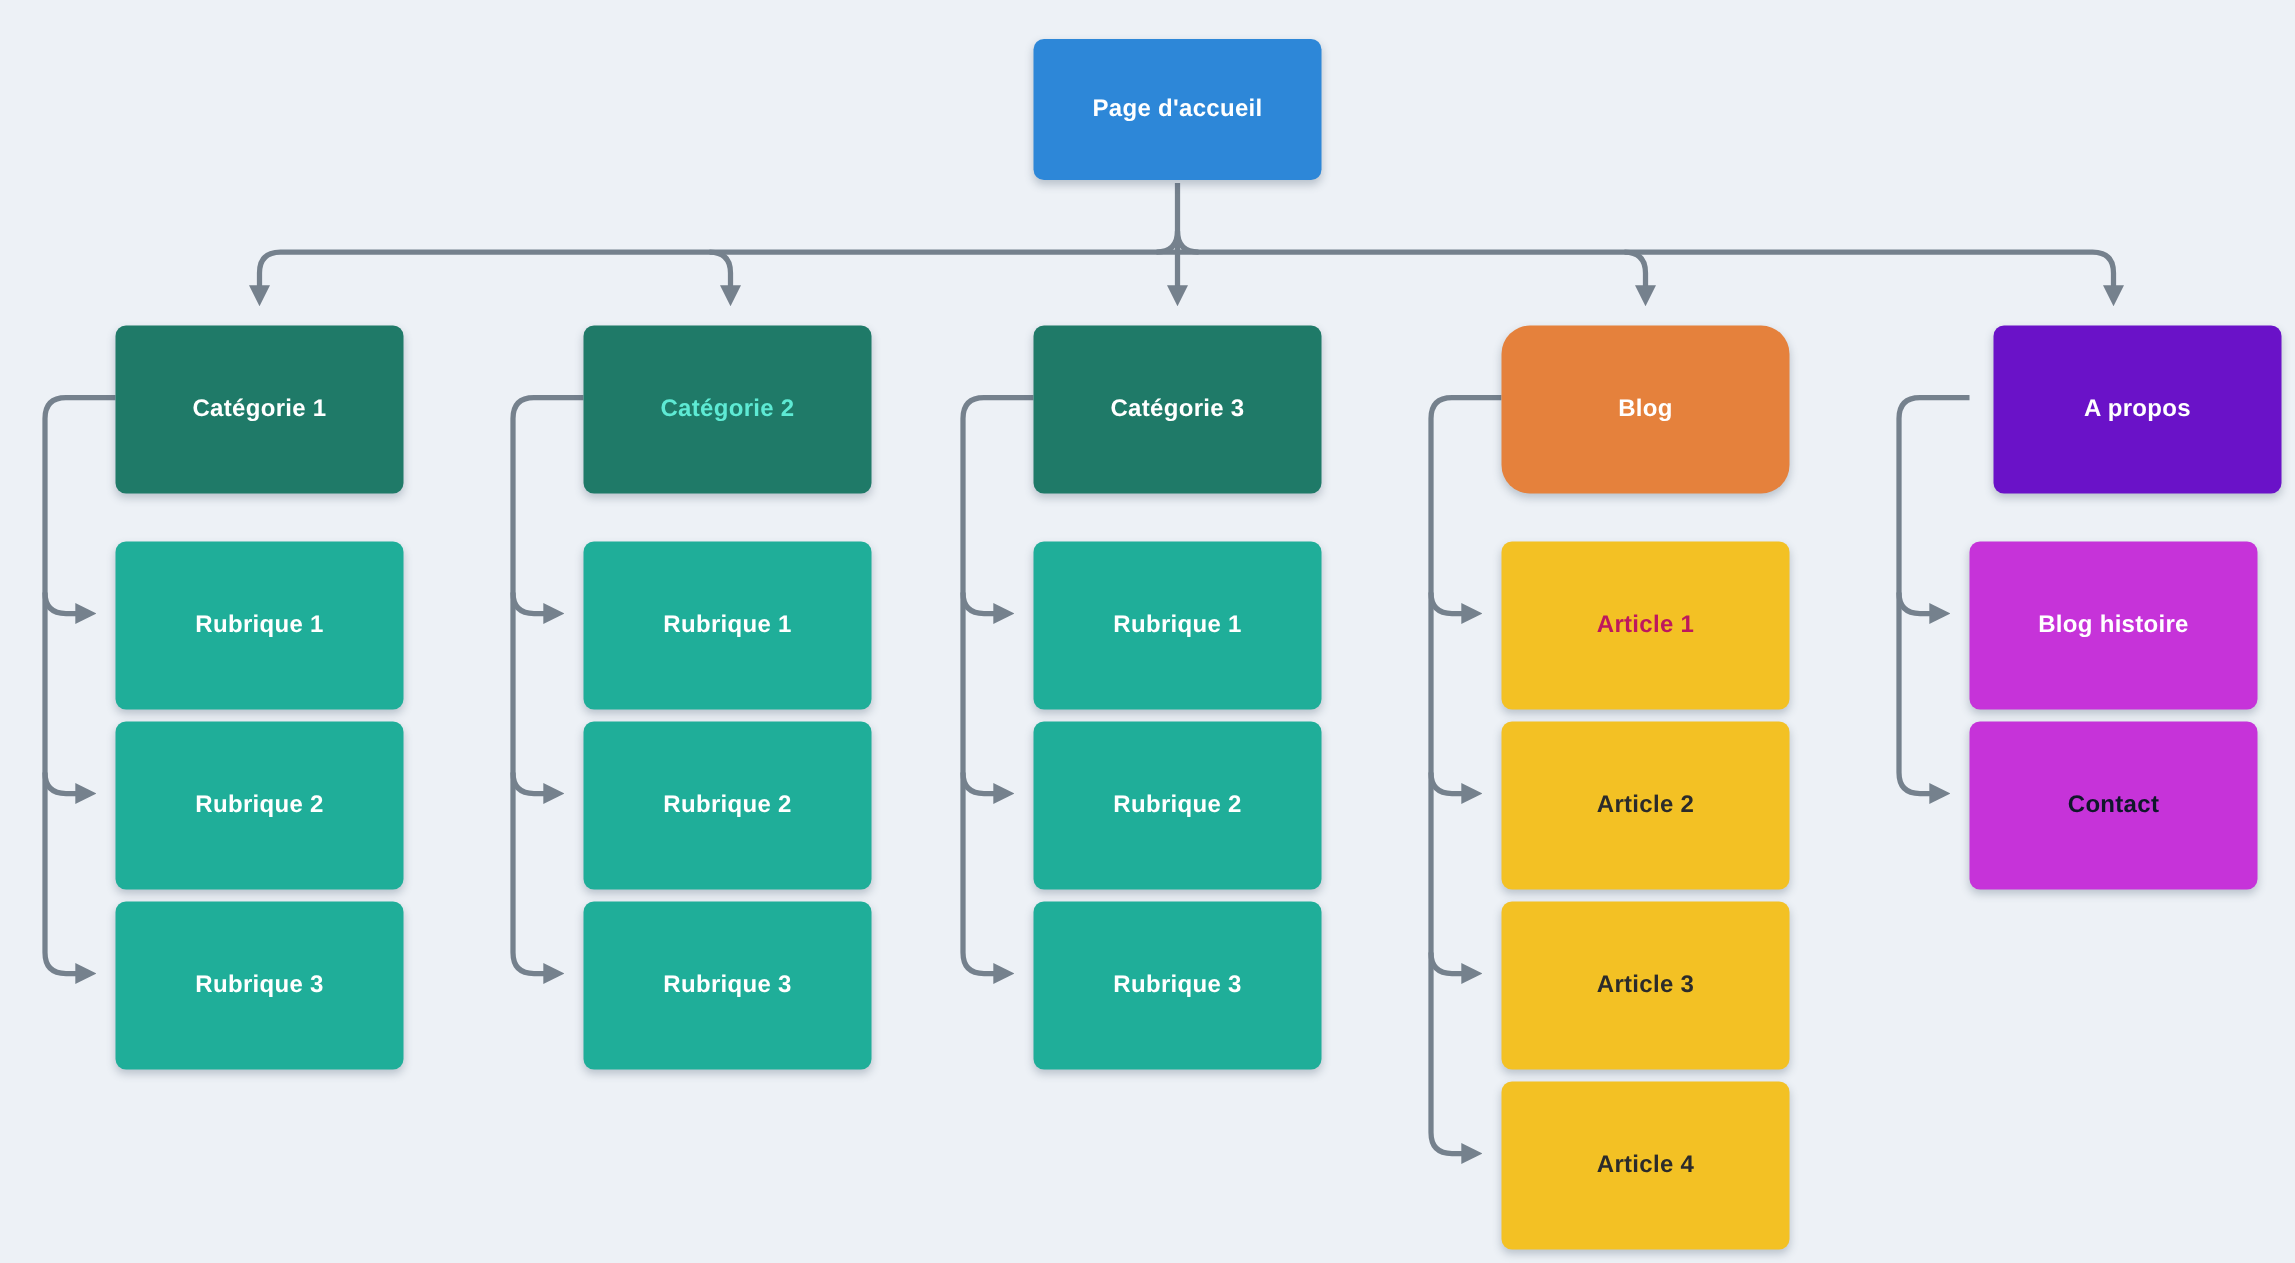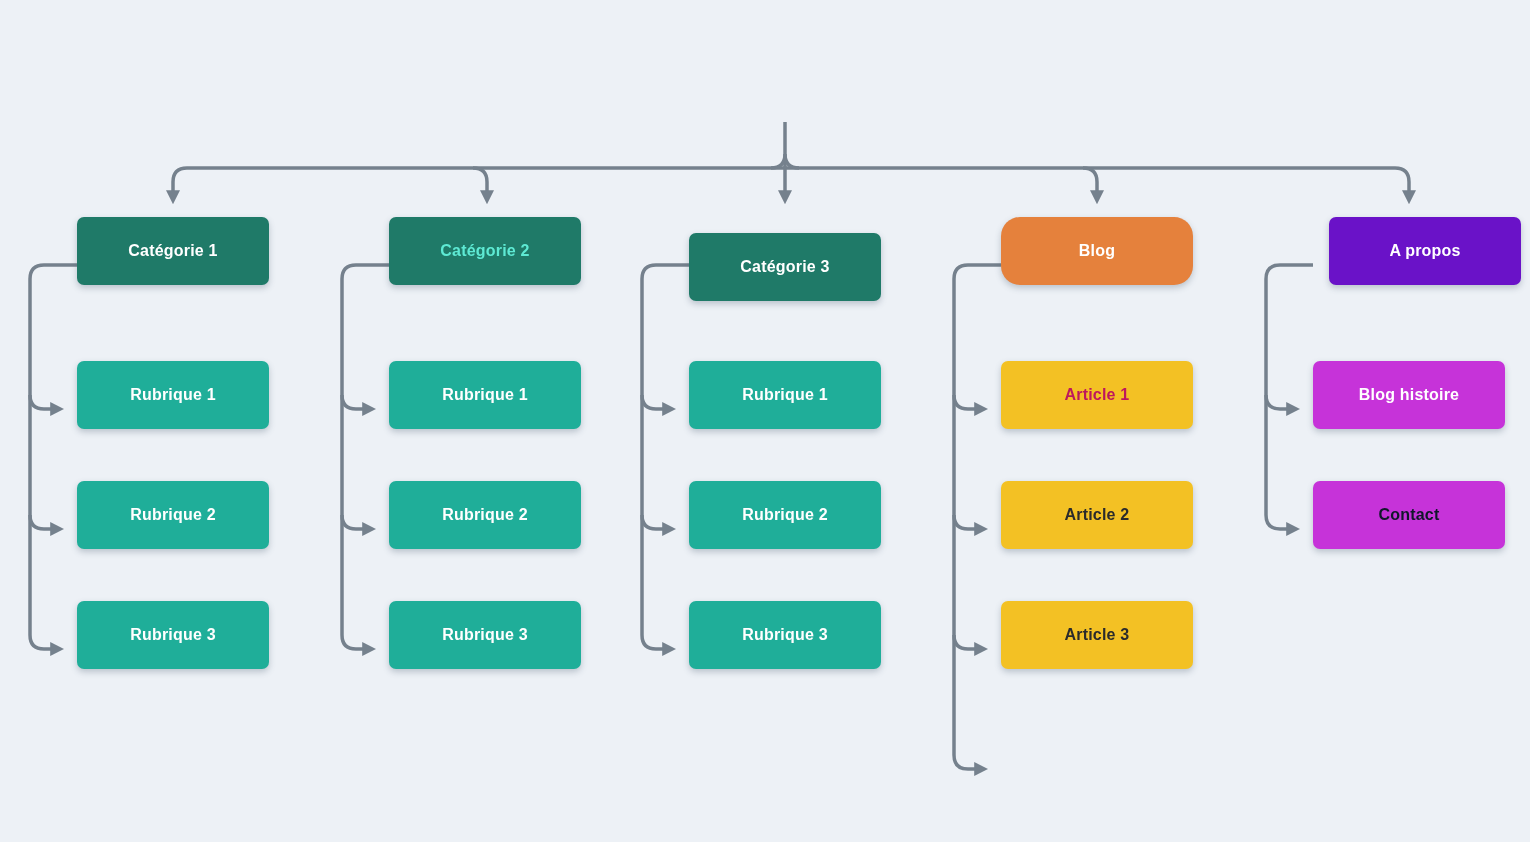--- a/index.html
+++ b/index.html
@@ -29,21 +29,21 @@
     fill: none;
     stroke: var(--line, #75818D);
     stroke-width: 3.5;
   }
   .arrowhead {
     fill: var(--line, #75818D);
   }
   .node {
     position: absolute;
     width: 192px;
-    height: 68px;
+    height: 112px;
     border-radius: 7px;
     box-shadow: 0 3px 6px rgba(70, 90, 110, 0.30);
     display: flex;
     align-items: center;
     justify-content: center;
     font-size: 16px;
     font-weight: 700;
     letter-spacing: 0.2px;
     color: #ffffff;
     cursor: default;
@@ -83,38 +83,40 @@
 
     <path class="line" d="M 1001 265 H 968 Q 954 265 954 279 V 755 Q 954 769 968 769 H 984" marker-end="url(#arrow)"></path>
     <path class="line" d="M 954 395 Q 954 409 968 409 H 984" marker-end="url(#arrow)"></path>
     <path class="line" d="M 954 515 Q 954 529 968 529 H 984" marker-end="url(#arrow)"></path>
     <path class="line" d="M 954 635 Q 954 649 968 649 H 984" marker-end="url(#arrow)"></path>
 
     <path class="line" d="M 1313 265 H 1280 Q 1266 265 1266 279 V 515 Q 1266 529 1280 529 H 1296" marker-end="url(#arrow)"></path>
     <path class="line" d="M 1266 395 Q 1266 409 1280 409 H 1296" marker-end="url(#arrow)"></path>
   </svg>
 
+  <div class="node home" style="left: 689px; top: 26px; background: rgb(45, 135, 216); color: rgb(255, 255, 255);">Page d'accueil</div>
 
   <div class="node" style="left: 77px; top: 217px; background: rgb(31, 122, 104); color: rgb(255, 255, 255);">Catégorie 1</div>
   <div class="node" style="left: 77px; top: 361px; background: rgb(31, 174, 153); color: rgb(255, 255, 255);">Rubrique 1</div>
   <div class="node" style="left: 77px; top: 481px; background: rgb(31, 174, 153); color: rgb(255, 255, 255);">Rubrique 2</div>
   <div class="node" style="left: 77px; top: 601px; background: rgb(31, 174, 153); color: rgb(255, 255, 255);">Rubrique 3</div>
 
   <div class="node" style="left: 389px; top: 217px; background: rgb(31, 122, 104); color: #5eead4;">Catégorie 2</div>
   <div class="node" style="left: 389px; top: 361px; background: rgb(31, 174, 153); color: rgb(255, 255, 255);">Rubrique 1</div>
   <div class="node" style="left: 389px; top: 481px; background: rgb(31, 174, 153); color: rgb(255, 255, 255);">Rubrique 2</div>
   <div class="node" style="left: 389px; top: 601px; background: rgb(31, 174, 153); color: rgb(255, 255, 255);">Rubrique 3</div>
 
-  <div class="node" style="left: 689px; top: 217px; background: rgb(31, 122, 104); color: rgb(255, 255, 255); margin-top: 16px;">Catégorie 3</div>
+  <div class="node" style="left: 689px; top: 217px; background: rgb(31, 122, 104); color: rgb(255, 255, 255);">Catégorie 3</div>
   <div class="node" style="left: 689px; top: 361px; background: rgb(31, 174, 153); color: rgb(255, 255, 255);">Rubrique 1</div>
   <div class="node" style="left: 689px; top: 481px; background: rgb(31, 174, 153); color: rgb(255, 255, 255);">Rubrique 2</div>
   <div class="node" style="left: 689px; top: 601px; background: rgb(31, 174, 153); color: rgb(255, 255, 255);">Rubrique 3</div>
 
   <div class="node" style="left: 1001px; top: 217px; background: rgb(229, 129, 60); color: rgb(255, 255, 255); border-radius: 19px;">Blog</div>
   <div class="node" style="left: 1001px; top: 361px; background: rgb(243, 193, 36); color: #be185d;">Article 1</div>
   <div class="node" style="left: 1001px; top: 481px; background: rgb(243, 193, 36); color: rgb(43, 43, 43);">Article 2</div>
   <div class="node" style="left: 1001px; top: 601px; background: rgb(243, 193, 36); color: rgb(43, 43, 43);">Article 3</div>
+  <div class="node" style="left: 1001px; top: 721px; background: rgb(243, 193, 36); color: rgb(43, 43, 43);">Article 4</div>
 
   <div class="node" style="left: 1313px; top: 217px; background: rgb(106, 18, 200); color: rgb(255, 255, 255); margin-left: 16px;">A propos</div>
   <div class="node" style="left: 1313px; top: 361px; background: rgb(198, 51, 217); color: rgb(255, 255, 255);">Blog histoire</div>
   <div class="node" style="left: 1313px; top: 481px; background: rgb(198, 51, 217); color: #0f172a;">Contact</div>
 
 </div>
 
 </body></html>

